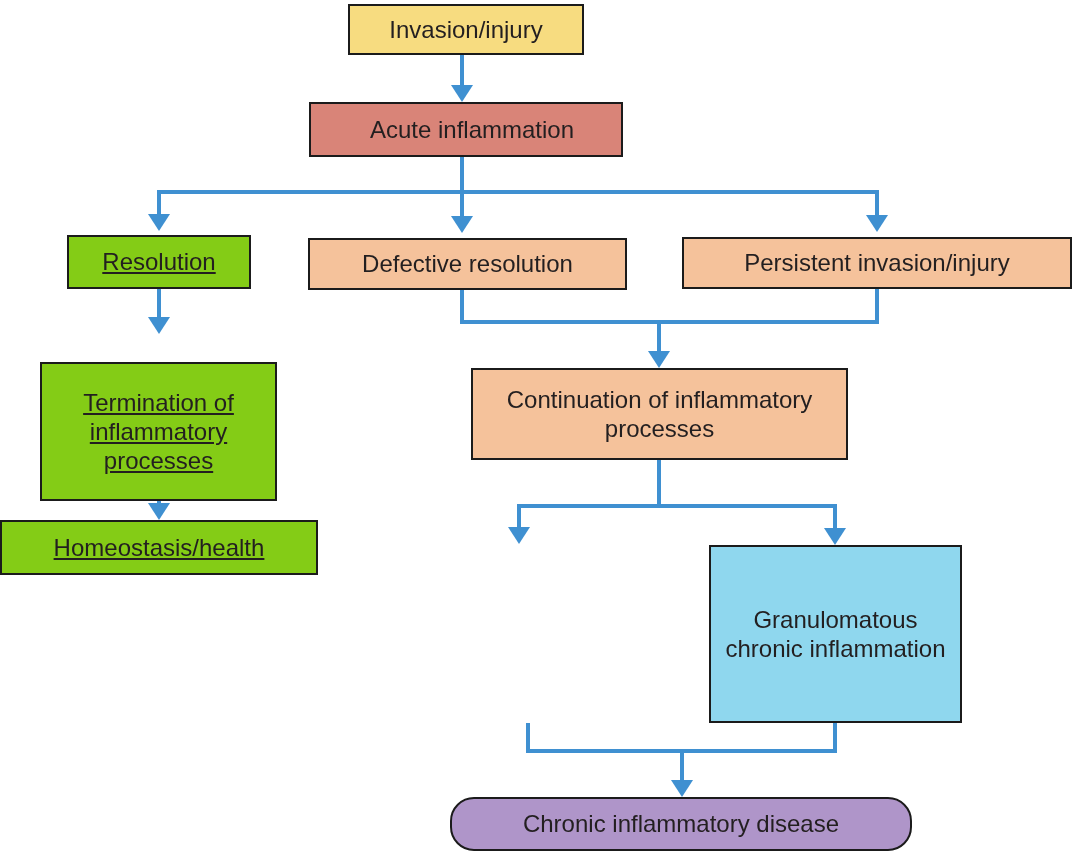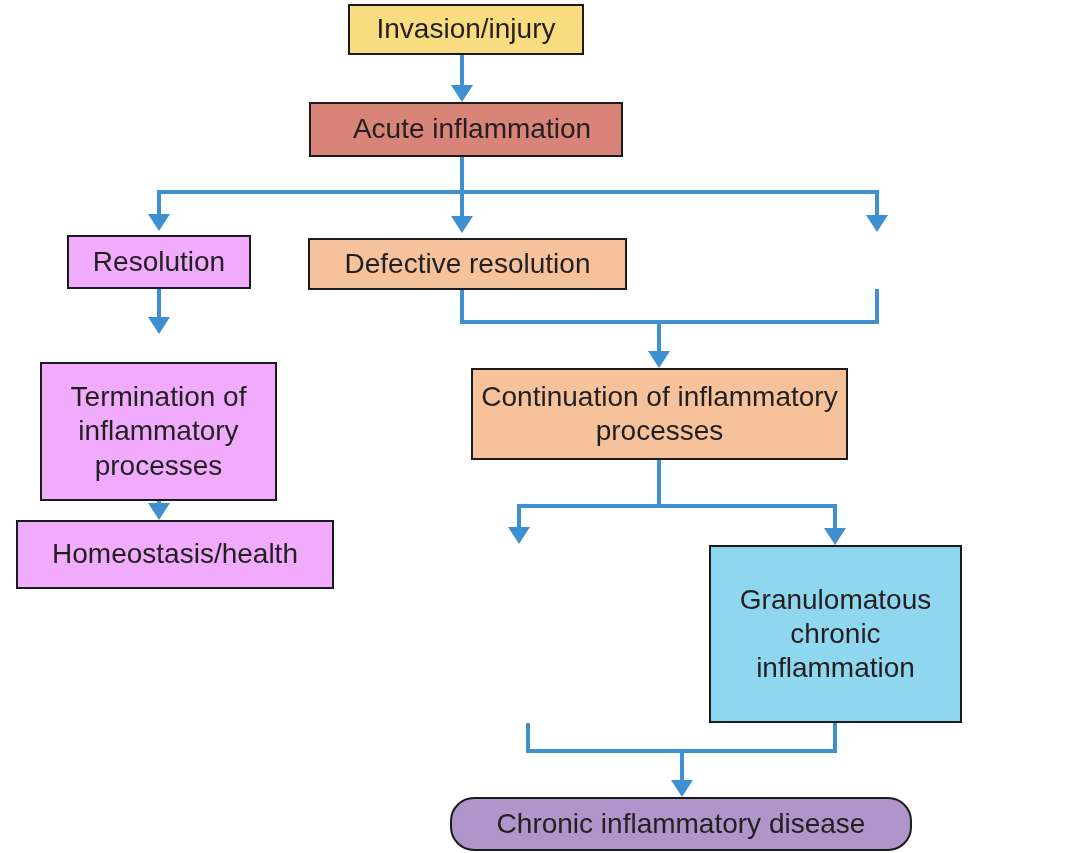--- a/index.html
+++ b/index.html
@@ -23,40 +23,40 @@
     height: 853px;
   }
   .node {
     position: absolute;
     box-sizing: border-box;
     border: 2px solid #1b1b1b;
     display: flex;
     align-items: center;
     justify-content: center;
     text-align: center;
-    font-size: 28px;
+    font-size: 24px;
     line-height: 1.22;
     color: #231f20;
     padding: 2px 8px;
   }
   .fill-yellow  { background: #f7dc80; }
   .fill-salmon  { background: #d98478; padding-left: 20px; }
-  .fill-green   { background: #f0abfc; }
+  .fill-green   { background: #84cc16; text-decoration: underline; }
   .fill-peach   { background: #f5c29b; }
   .fill-steel   { background: #a9cbe3; }
   .fill-cyan    { background: #8fd7ee; }
   .fill-purple  { background: #af95c9; border-radius: 24px; }
 
   .n-invasion      { left: 348px; top: 4px;   width: 236px; height: 51px; }
   .n-acute         { left: 309px; top: 102px; width: 314px; height: 55px; }
   .n-resolution    { left: 67px;  top: 235px; width: 184px; height: 54px; }
   .n-defective     { left: 308px; top: 238px; width: 319px; height: 52px; }
   .n-persistent    { left: 682px; top: 237px; width: 390px; height: 52px; }
   .n-termination   { left: 40px;  top: 334px; width: 237px; height: 139px; margin-top: 28px; }
-  .n-homeostasis   { left: 0px;   top: 520px; width: 318px; height: 69px; margin-left: 16px; }
+  .n-homeostasis   { left: 0px;   top: 520px; width: 318px; height: 55px; }
   .n-continuation  { left: 471px; top: 368px; width: 377px; height: 92px; }
   .n-nonspecific   { left: 422px; top: 544px; width: 212px; height: 179px; }
   .n-granulomatous { left: 709px; top: 545px; width: 253px; height: 178px; }
   .n-chronic       { left: 450px; top: 797px; width: 462px; height: 54px; }
 
   .edge-line {
     fill: none;
     stroke: #3f90d1;
     stroke-width: 4;
     stroke-linejoin: miter;
@@ -115,20 +115,23 @@
   </div>
 
   <div class="node fill-green n-resolution">
     <span>Resolution</span>
   </div>
 
   <div class="node fill-peach n-defective">
     <span>Defective resolution</span>
   </div>
 
+  <div class="node fill-peach n-persistent">
+    <span>Persistent invasion/injury</span>
+  </div>
 
   <div class="node fill-green n-termination">
     <span>Termination of inflammatory processes</span>
   </div>
 
   <div class="node fill-green n-homeostasis">
     <span>Homeostasis/health</span>
   </div>
 
   <div class="node fill-peach n-continuation">

